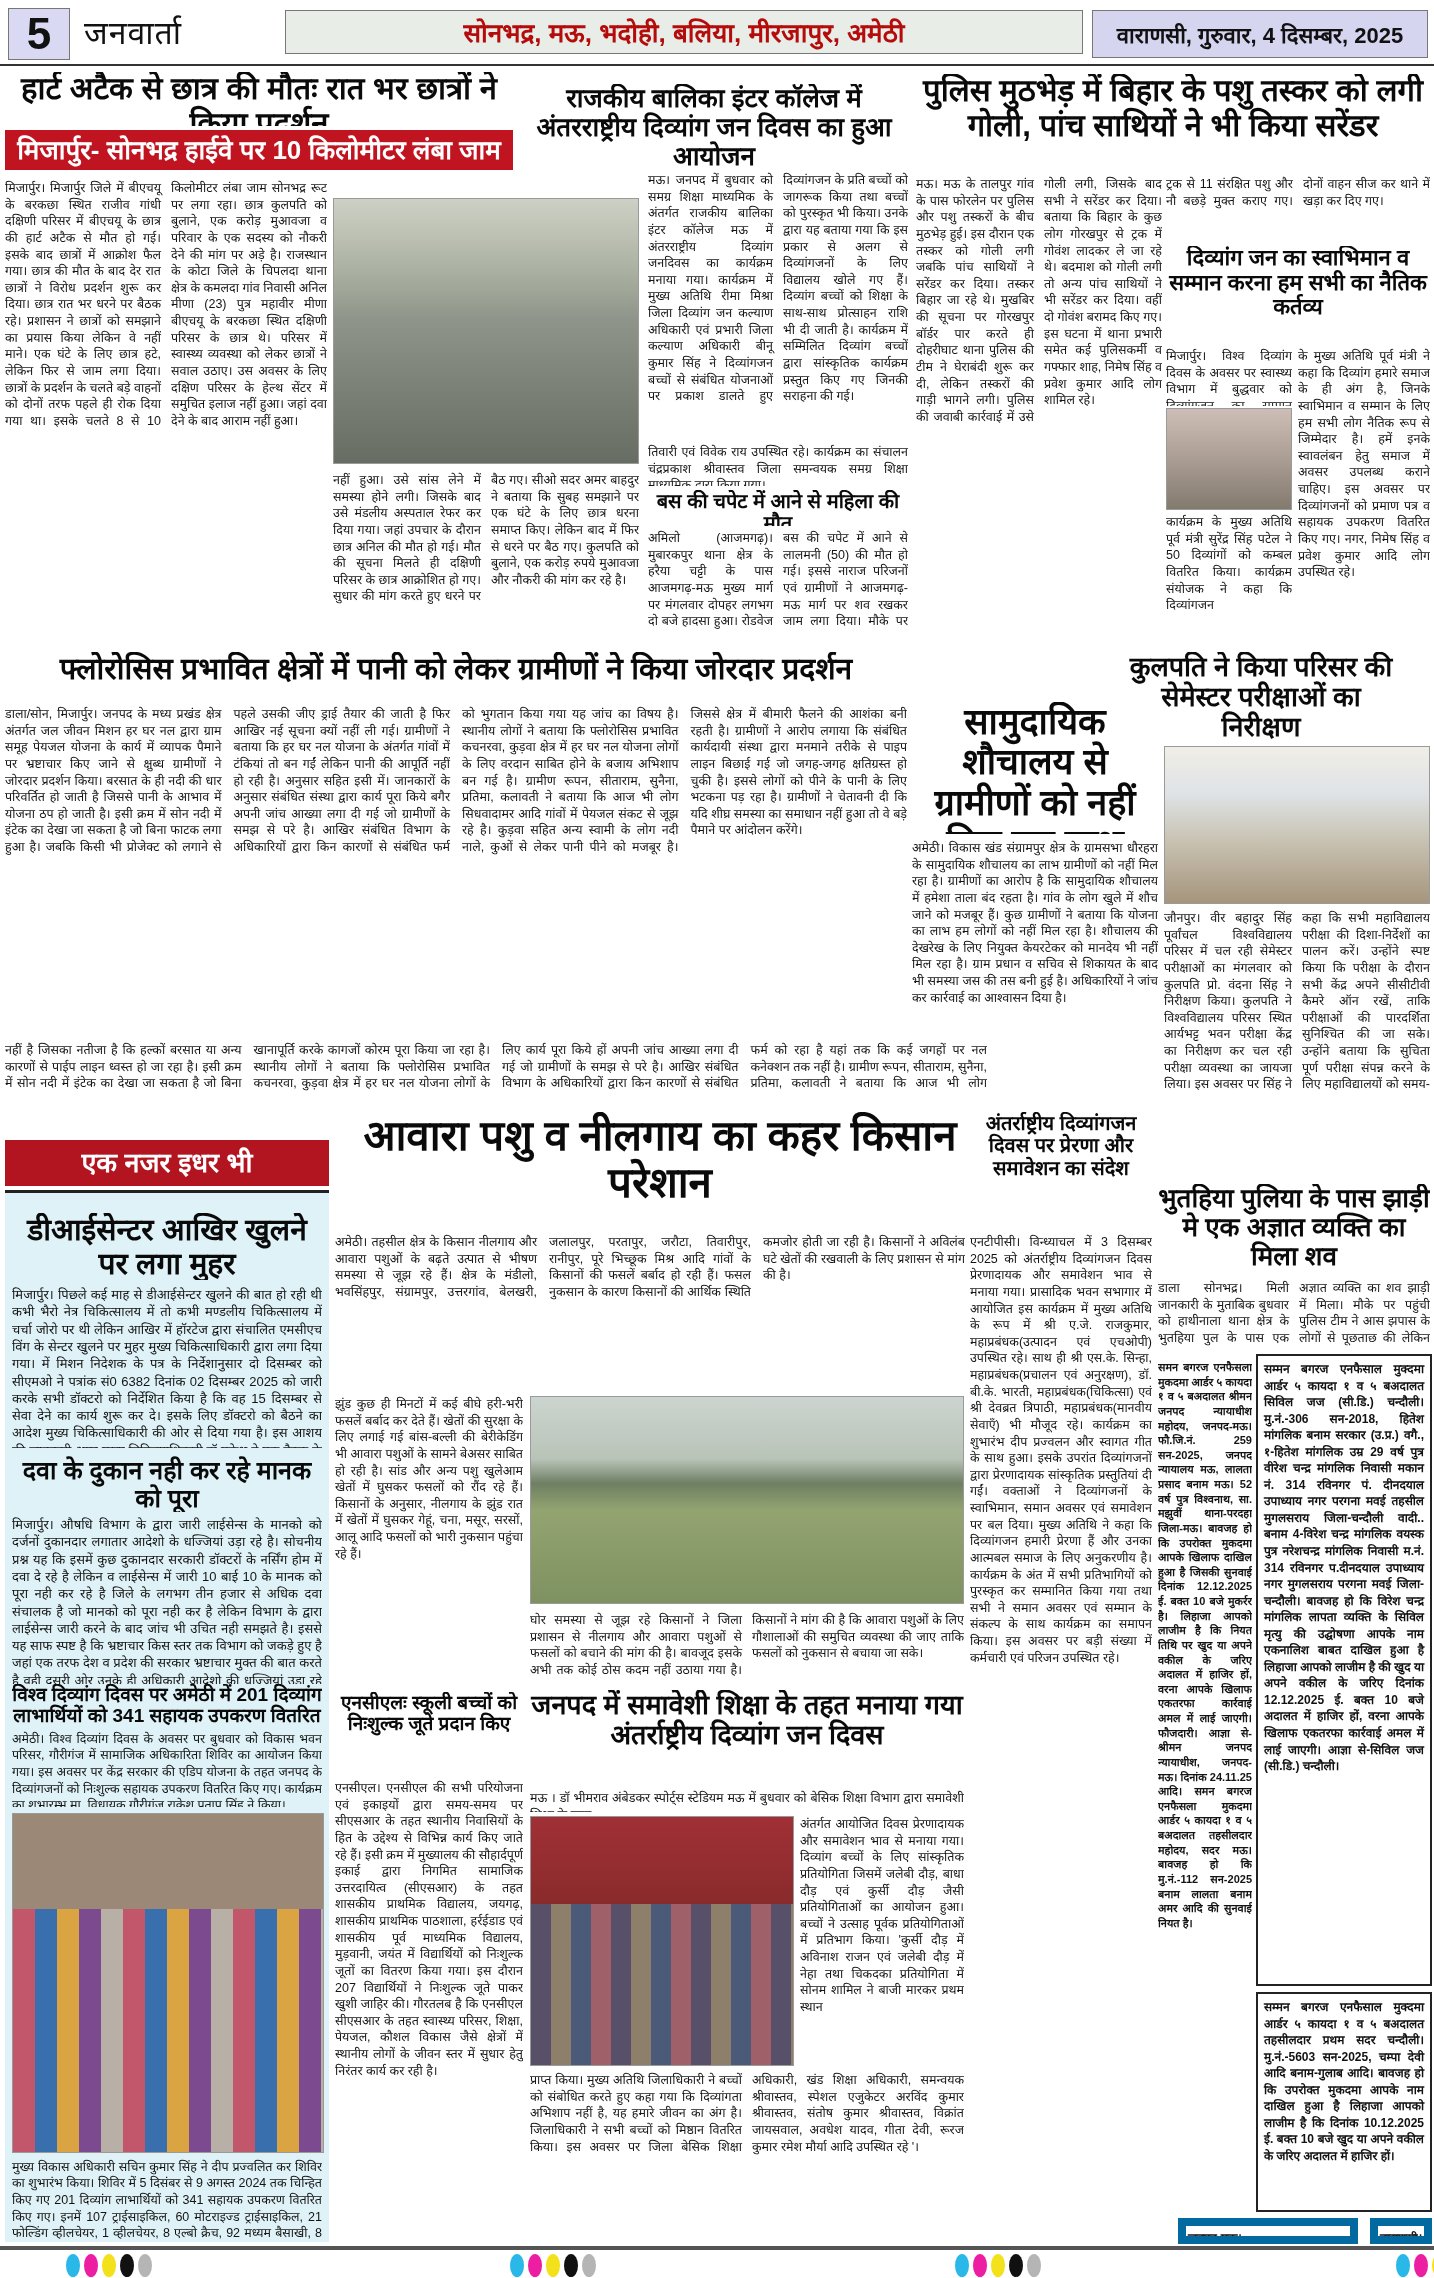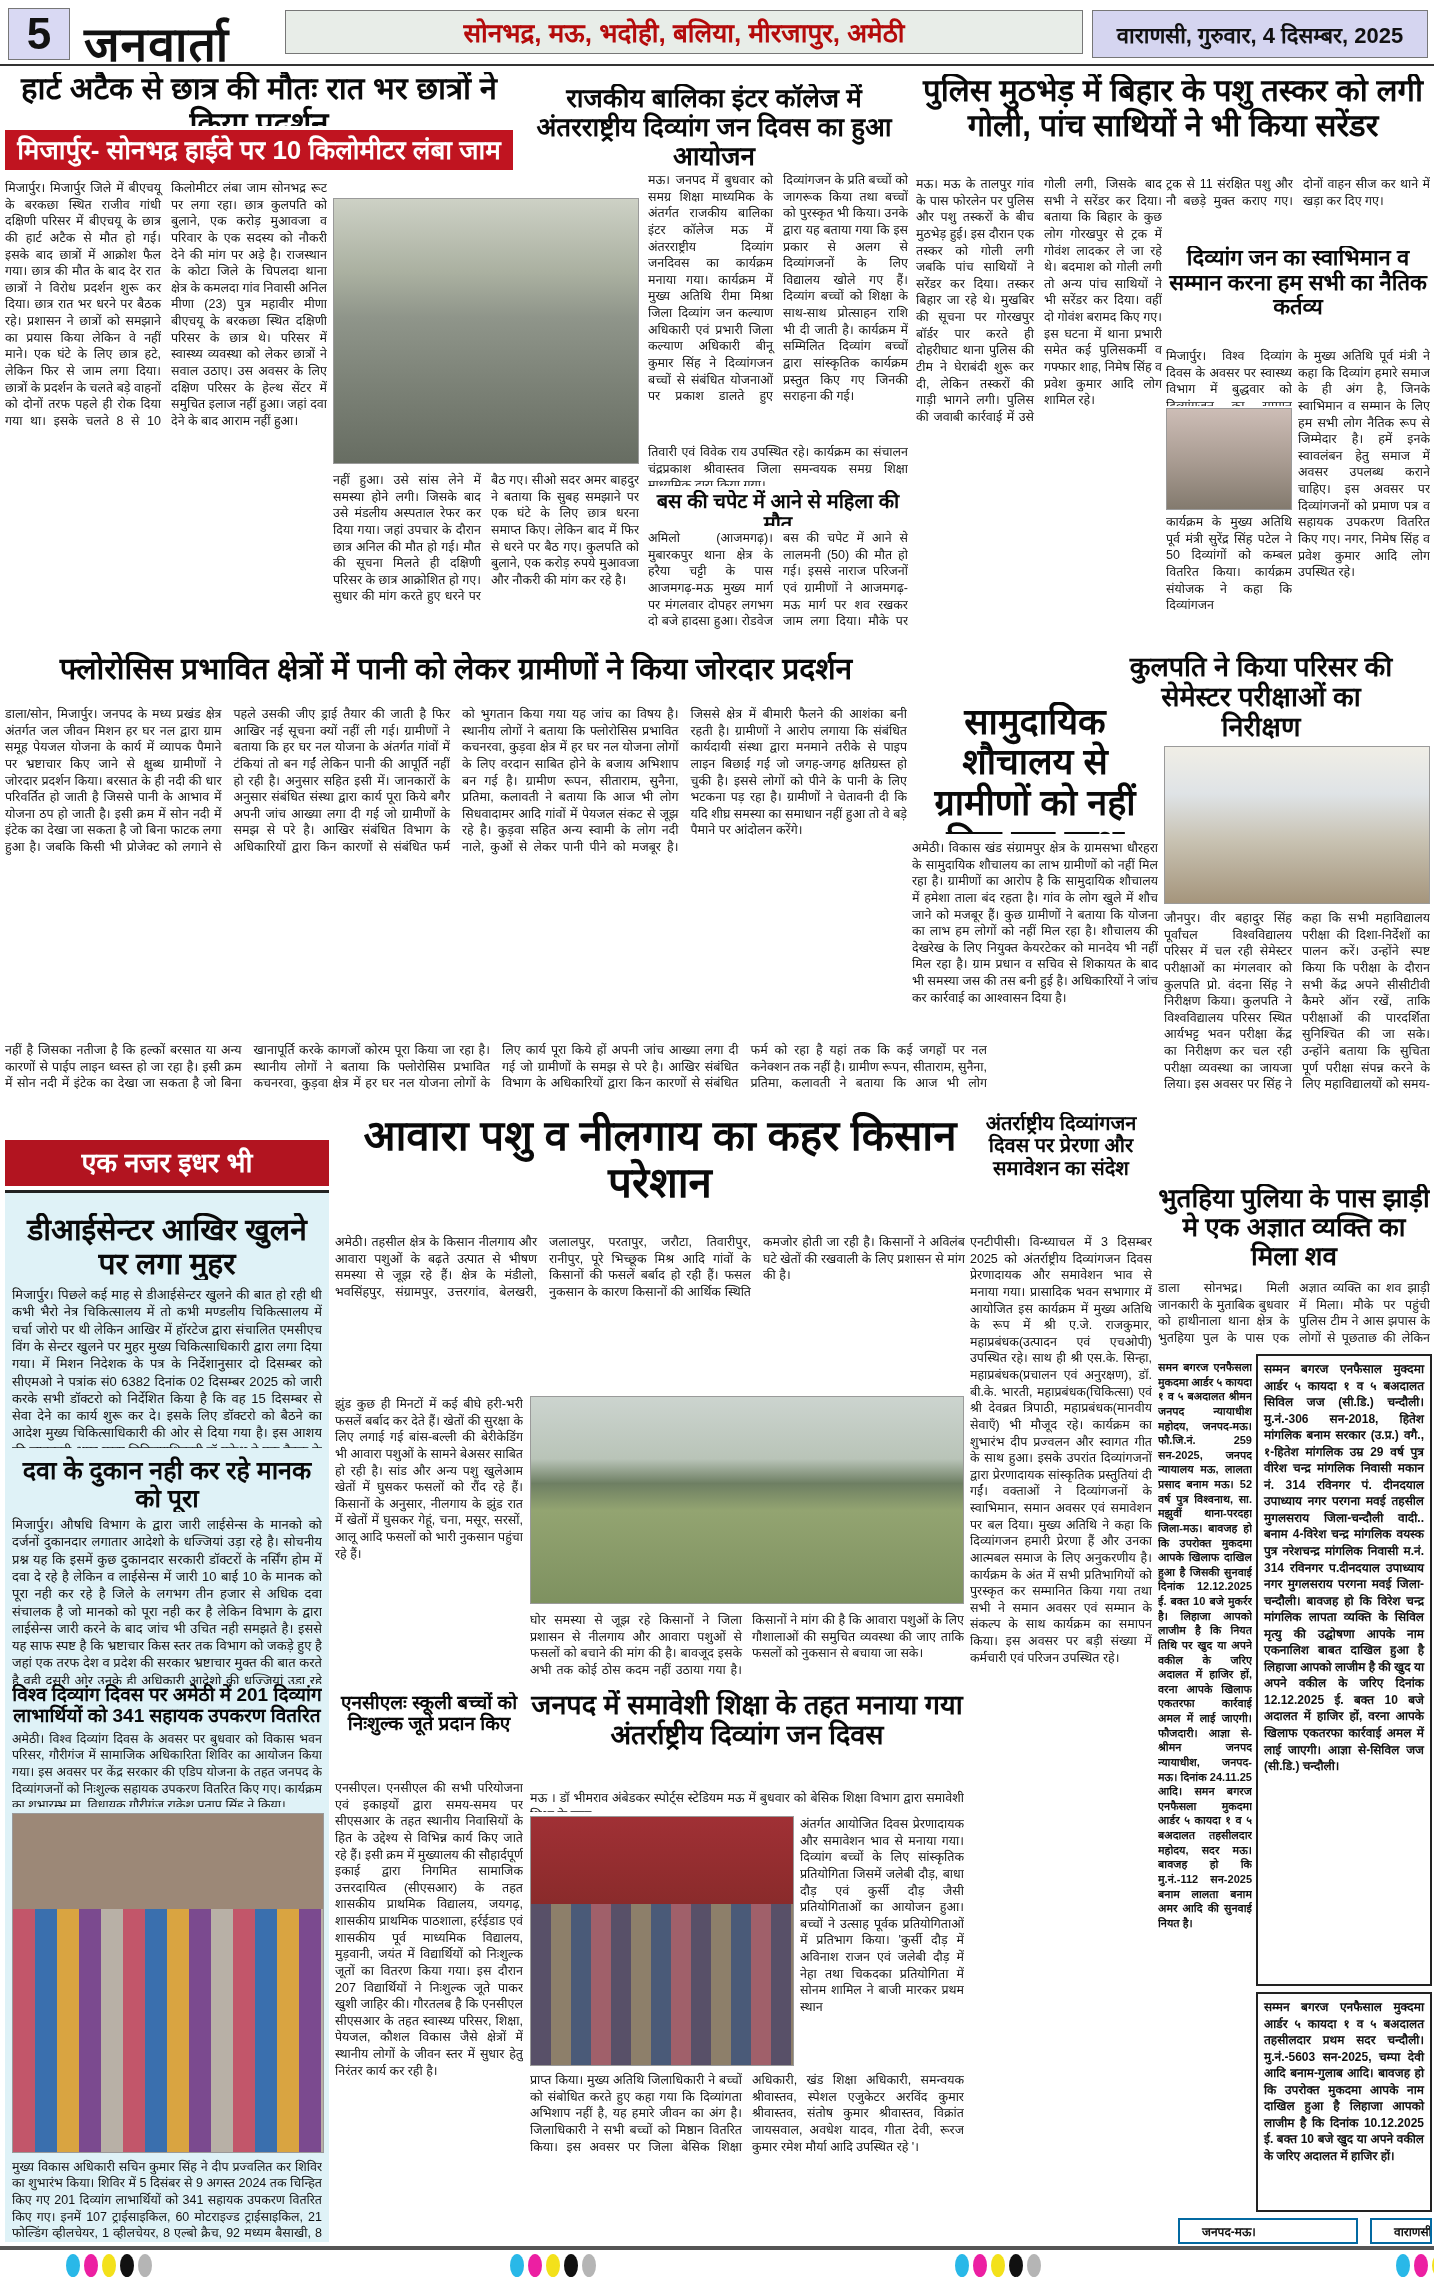--- a/index.html
+++ b/index.html
@@ -11,41 +11,41 @@
   .abs{position:absolute;box-sizing:border-box;}
   .hl{font-weight:bold;color:#0a0a0a;text-align:center;line-height:1.12;overflow:hidden;}
   .body-text{font-size:12.5px;line-height:1.33;text-align:justify;overflow:hidden;color:#141414;}
   .cols2{column-count:2;column-gap:10px;}
   .cols3{column-count:3;column-gap:12px;}
   .cols4{column-count:4;column-gap:12px;}
   .photo{border:1px solid #9a9a9a;}
   .redbar{background:#c01420;color:#fff;font-weight:bold;text-align:center;overflow:hidden;}
   .bluebox{background:#dff2f7;border-top:3px solid #222;}
   .noticebox{border:2px solid #222;background:#fff;padding:5px 6px;font-size:12px;font-weight:bold;line-height:1.38;text-align:justify;overflow:hidden;}
-  .smallbox{border:2px solid #0369a1;background:#fff;font-size:12px;font-weight:bold;padding:3px 22px;overflow:hidden;}
+  .smallbox{border:8px solid #0369a1;background:#fff;font-size:12px;font-weight:bold;padding:3px 2px;overflow:hidden;}
   
   .hdr-box{border:1px solid #777;display:flex;align-items:center;justify-content:center;overflow:hidden;}
   
   .photo-road{background:linear-gradient(180deg,#cdd1c5 0%,#aab0a0 28%,#8f958a 45%,#7c8277 70%,#676d62 100%);}
   .photo-truck{background:linear-gradient(180deg,#cdbdb6 0%,#a79a90 55%,#837a6e 100%);}
   .photo-exam{background:linear-gradient(180deg,#f0eee6 0%,#dfe3e6 30%,#c8c2b2 60%,#a5957c 100%);}
   .photo-cattle{background:linear-gradient(180deg,#ccd4cf 0%,#b9c4b8 30%,#6e7f63 42%,#93a471 55%,#7e9160 100%);}
   .photo-group{background:linear-gradient(180deg,#9c8877 0%,#9c8877 28%,rgba(0,0,0,0) 28%),repeating-linear-gradient(90deg,#c2566a 0 22px,#3a6fae 22px 44px,#d9a441 44px 66px,#7b4a8f 66px 88px,#b8b0a6 88px 110px);}
   .photo-stage{background:linear-gradient(180deg,#a03035 0%,#8a2b2b 35%,rgba(0,0,0,0) 35%),repeating-linear-gradient(90deg,#585068 0 20px,#8d7f6a 20px 40px,#4a5a78 40px 60px,#a0606a 60px 80px),linear-gradient(180deg,rgba(0,0,0,0) 0 78%,#caba9e 78% 100%);}
   .dot{width:14px;height:23px;border-radius:50%;display:inline-block;margin-right:4px;}
 </style>
 </head>
 <body>
 
 <div id="page">
 
   <div class="abs hdr-box" style="left:8px;top:8px;width:62px;height:52px;background:#d9d9f3;">
     <span style="font-size:44px;font-weight:bold;">5</span>
   </div>
-  <div class="abs" style="left:84px;top:10px;width:190px;height:50px;font-size:48px;font-weight:bold;letter-spacing:1px;">जनवार्ता</div>
+  <div class="abs" style="left:84px;top:10px;width:190px;height:50px;font-size:32px;font-weight:normal;letter-spacing:1px;">जनवार्ता</div>
   <div class="abs hdr-box" style="left:285px;top:10px;width:798px;height:44px;background:#e8ede8;">
     <span style="color:#b40b0b;font-size:26px;font-weight:bold;">सोनभद्र, मऊ, भदोही, बलिया, मीरजापुर, अमेठी</span>
   </div>
   <div class="abs hdr-box" style="left:1092px;top:10px;width:336px;height:48px;background:#d5d5f0;">
     <span style="font-size:22px;font-weight:bold;">वाराणसी, गुरुवार, 4 दिसम्बर, 2025</span>
   </div>
   <div class="abs" style="left:0;top:64px;width:1434px;height:2px;background:#333;"></div>
 
   <div class="abs hl" style="left:5px;top:72px;width:508px;height:54px;font-size:31px;">हार्ट अटैक से छात्र की मौतः रात भर छात्रों ने किया प्रदर्शन</div>
   <div class="abs redbar" style="left:5px;top:130px;width:508px;height:40px;font-size:26px;line-height:40px;">मिजार्पुर- सोनभद्र हाईवे पर 10 किलोमीटर लंबा जाम</div>

